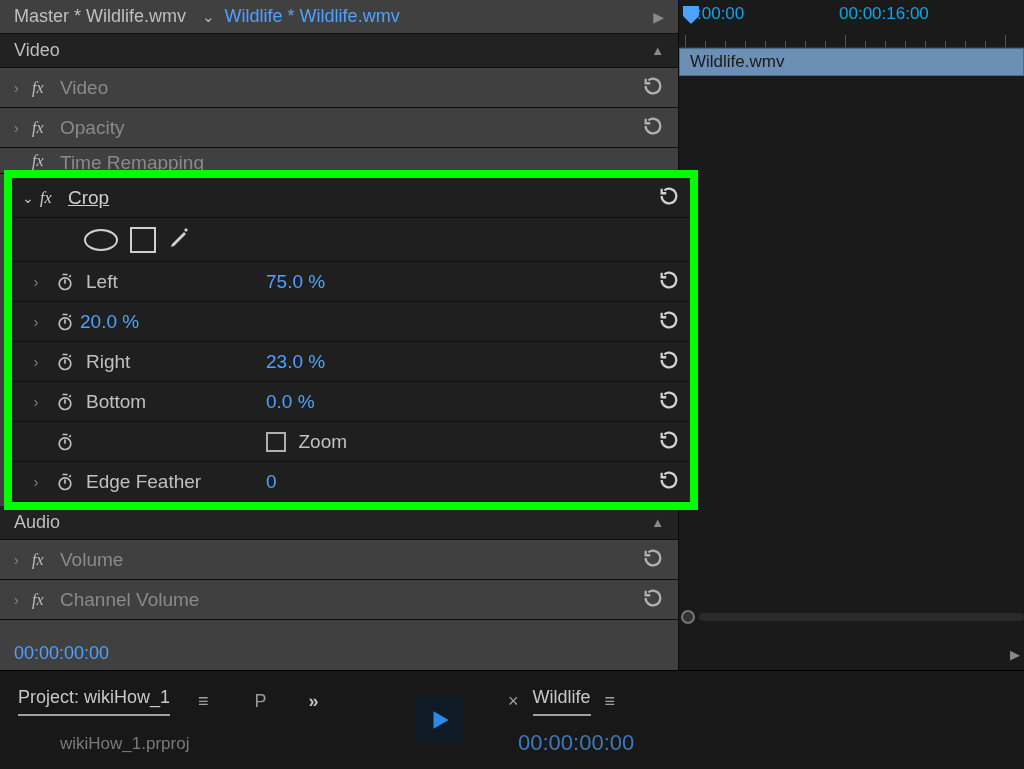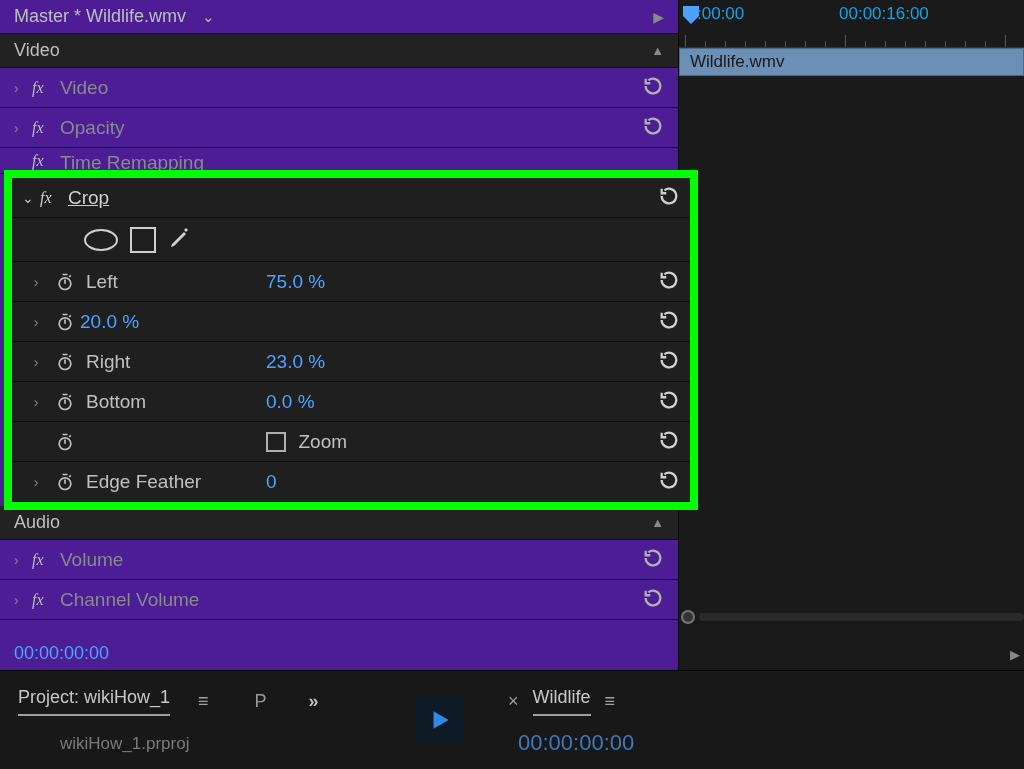--- a/index.html
+++ b/index.html
@@ -1,18 +1,18 @@
 <!DOCTYPE html>
 <html><head>
 <meta charset="utf-8">
 <style>
 * { margin: 0; padding: 0; box-sizing: border-box; font-family: -apple-system, "Segoe UI", Arial, sans-serif; }
 body { background: #1a1a1a; color: #c0c0c0; width: 1024px; height: 769px; overflow: hidden; position: relative; }
 .panel-top { display: flex; height: 670px; }
-.effects-panel { width: 678px; background: #4c1d95; position: relative; }
+.effects-panel { width: 678px; background: #404040; position: relative; }
 .header-row { display: flex; align-items: center; height: 34px; padding: 0 14px; border-bottom: 1px solid #0f0f0f; }
 .master-label { color: #bfbfbf; font-size: 18px; margin-right: 16px; }
 .chevron-down { color: #bfbfbf; font-size: 15px; margin-right: 10px; }
 .active-label { color: #4da2ff; font-size: 18px; }
 .play-arrow { margin-left: auto; color: #8a8a8a; font-size: 14px; }
 .section-header { display: flex; align-items: center; height: 34px; padding: 0 14px; border-bottom: 1px solid #0f0f0f; background: #222; gap: 28px; }
 .section-header span.title { color: #bfbfbf; font-size: 18px; }
 .section-caret { margin-left: auto; color: #8a8a8a; font-size: 13px; }
 .effect-row { display: flex; align-items: center; height: 40px; padding: 0 14px; border-bottom: 1px solid #0f0f0f; }
 .effect-row.half { height: 26px; overflow: hidden; align-items: flex-start; padding-top: 4px; }
@@ -71,20 +71,21 @@
 .seq-time { color: #3a7abd; font-size: 22px; margin-top: 14px; margin-left: 10px; }
 </style>
 </head>
 <body>
 
 <div class="panel-top">
   <div class="effects-panel">
     <div class="header-row">
       <span class="master-label">Master * Wildlife.wmv</span>
       <span class="chevron-down">⌄</span>
+      <span class="active-label">Wildlife * Wildlife.wmv</span>
       <span class="play-arrow">▶</span>
     </div>
 
     <div class="section-header">
       <span class="title">Video</span>
       <span class="section-caret">▲</span>
     </div>
 
     <div class="effect-row">
       <span class="expand">›</span>

